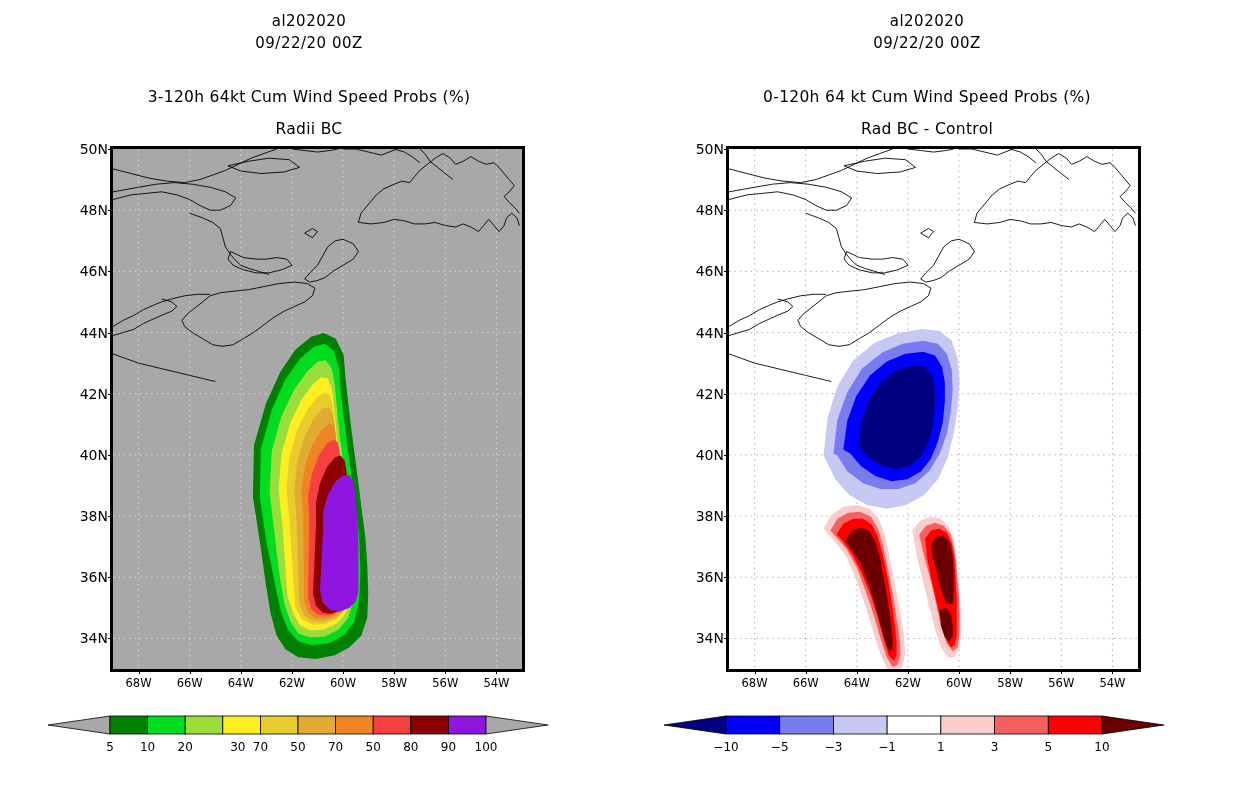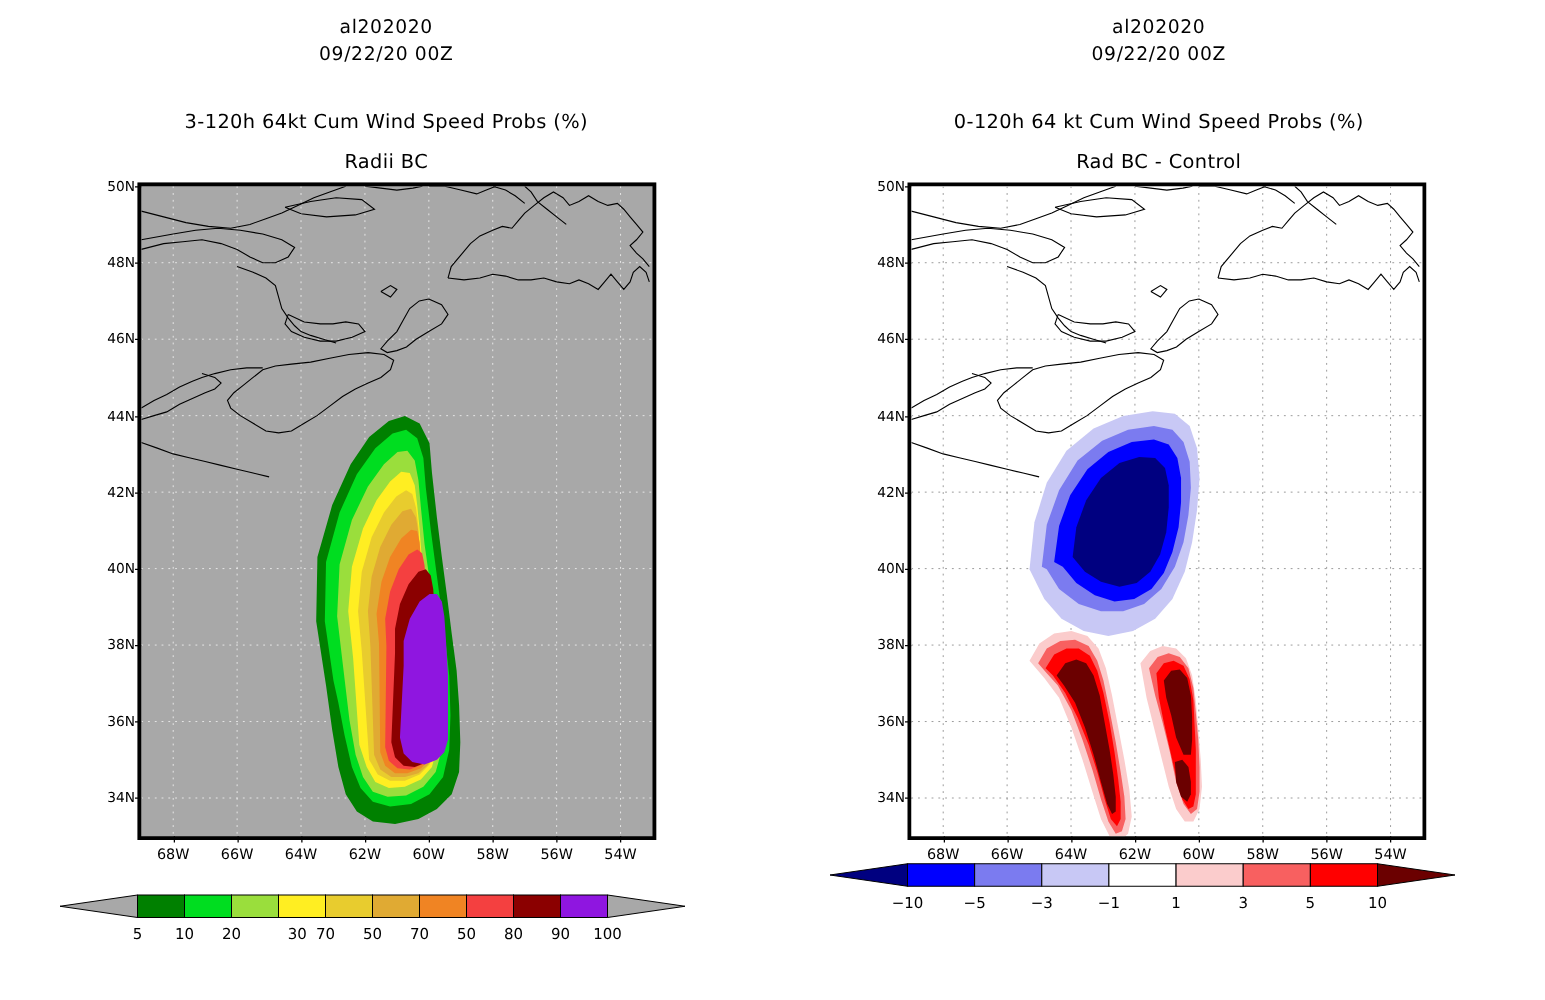--- a/index.html
+++ b/index.html
@@ -18,31 +18,31 @@
   .hdr-title{top:88px;font-size:15.5px;letter-spacing:.3px;}
   .hdr-sub{top:120px;font-size:15.5px;letter-spacing:.3px;}
 
   .map-frame{position:absolute;border:3px solid #000;box-sizing:border-box;}
   .map-left{left:110px;top:146px;width:415px;height:526px;background:#a8a8a8;}
   .map-right{left:108px;top:146px;width:415px;height:526px;background:#ffffff;}
 
   .map-clip{position:absolute;inset:0;overflow:hidden;}
   .map-svg{position:absolute;left:0;top:0;width:100%;height:100%;display:block;}
 
-  .ytick{position:absolute;right:100%;margin-right:5px;font-size:11px;
+  .ytick{position:absolute;right:100%;margin-right:5px;font-size:14px;
          transform:translateY(-50%);white-space:nowrap;letter-spacing:0px;}
   .ytick-mark{position:absolute;right:100%;width:5px;height:1px;background:#000;}
   .xtick{position:absolute;top:100%;margin-top:7px;font-size:11.5px;
          transform:translateX(-50%);white-space:nowrap;}
   .xtick-mark{position:absolute;top:100%;width:1px;height:5px;background:#000;}
 
   
   .cbar-wrap{position:absolute;height:60px;}
   .cbar-left{left:48px;top:712px;width:500px;}
-  .cbar-right{left:46px;top:687px;width:500px;}
+  .cbar-right{left:46px;top:712px;width:500px;}
   .cbar-svg{display:block;}
   .cbar-lbl{position:absolute;top:28px;font-size:12px;transform:translateX(-50%);
             white-space:nowrap;}
 </style>
 </head>
 <body>
 
 <div class="panel panel-left">
   <div class="hdr hdr-storm">al202020</div>
   <div class="hdr hdr-date">09/22/20 00Z</div>

